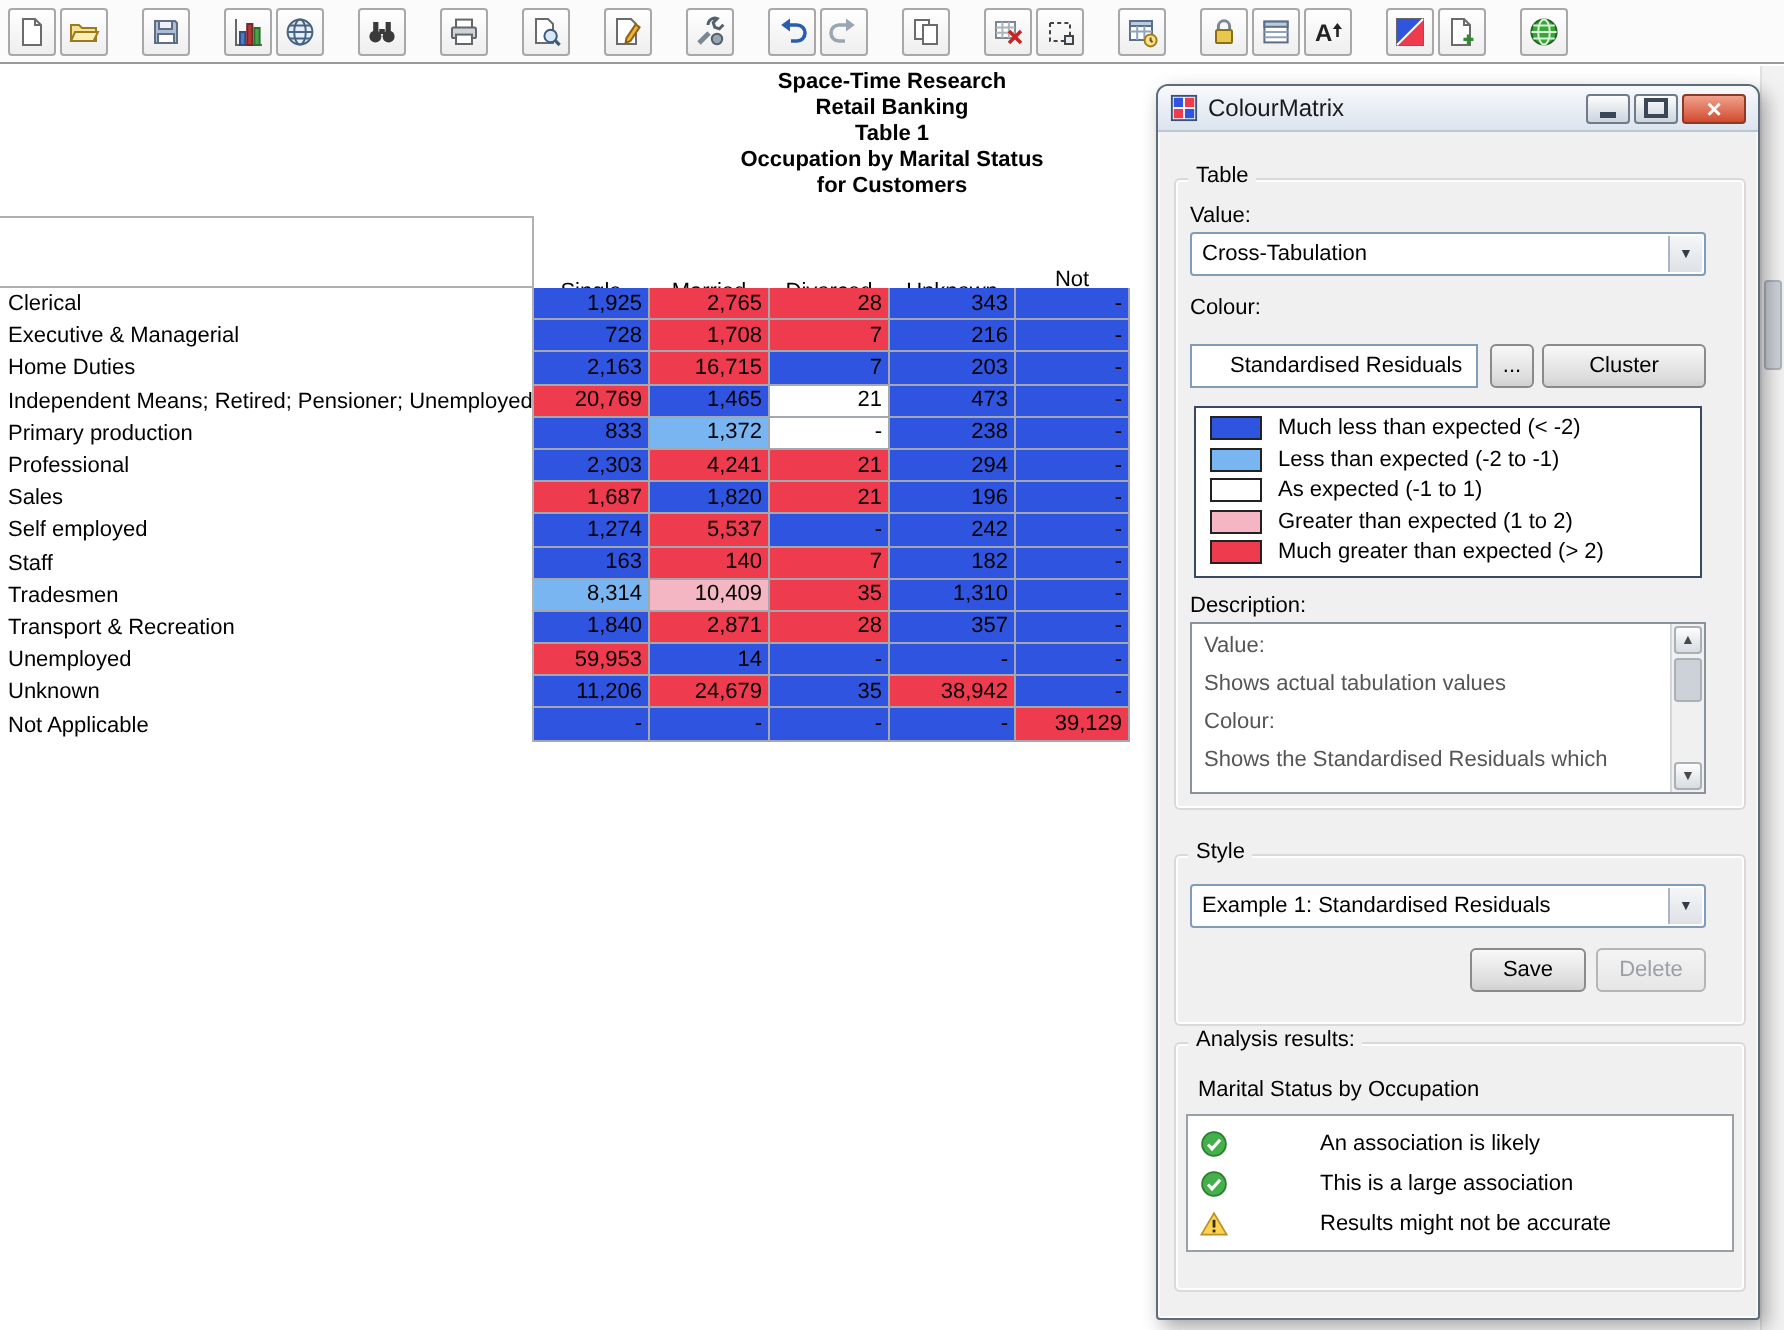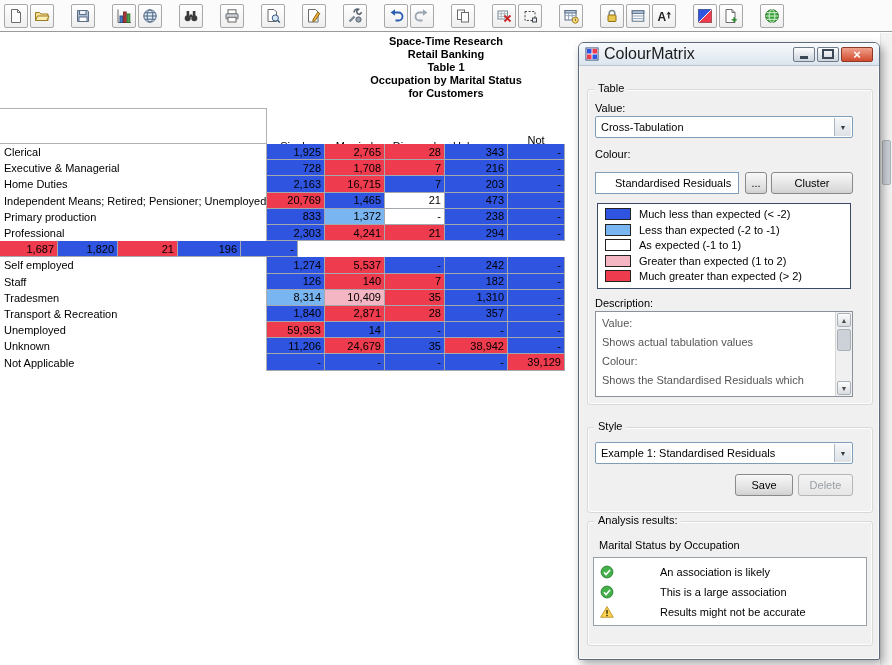--- a/index.html
+++ b/index.html
@@ -40,21 +40,21 @@
 
   
   #dialog { position:absolute; left:578px; top:42px; width:302px; height:618px;
     background:#f0f0f0; border:1px solid #5d6b7a; border-radius:6px 6px 2px 2px;
     box-shadow:3px 4px 10px rgba(0,0,0,.35), inset 0 0 0 1px rgba(255,255,255,.65);
     z-index:10; }
   #dlg-titlebar { position:absolute; left:0; top:0; right:0; height:23px;
     background:linear-gradient(#f8fafc,#dbe4ee); border-bottom:1px solid #bdc7d2;
     border-radius:5px 5px 0 0; display:flex; align-items:center; padding:0 6px; }
   #dlg-icon svg { width:14px; height:14px; display:block; }
-  #dlg-title { margin-left:5px; font-size:16px; color:#1a1a1a; flex:1; }
+  #dlg-title { margin-left:5px; font-size:12px; color:#1a1a1a; flex:1; }
   .cap-btn { width:22px; height:15px; border:1px solid #707a88; border-radius:2px;
     margin-left:2px; background:linear-gradient(#fdfdfd,#ccd4dd);
     display:flex; align-items:center; justify-content:center; }
   .cap-min::after { content:""; display:block; width:8px; height:3px; background:#3a4757; margin-top:7px; }
   .cap-max::after { content:""; display:block; width:8px; height:6px; border:2px solid #3a4757; }
   .cap-close { width:32px; background:linear-gradient(#f0a28c,#d14a2e); border-color:#8c3a28; }
   .cap-close::after { content:"\00d7"; color:#fff; font-weight:bold; font-size:13px; line-height:1; }
 
   .groupbox { position:absolute; border:1px solid #d9d9d9; border-radius:3px;
     box-shadow:inset 0 0 0 1px #fdfdfd; }
@@ -409,37 +409,38 @@
       </div>
       <div class="data-row">
         <div class="lbl-cell">Professional</div>
         <div class="val-cell" style="width: 58px; background: rgb(47, 84, 224);">2,303</div>
         <div class="val-cell" style="width: 60px; background: rgb(238, 59, 77);">4,241</div>
         <div class="val-cell" style="width: 60px; background: rgb(238, 59, 77);">21</div>
         <div class="val-cell" style="width: 63px; background: rgb(47, 84, 224);">294</div>
         <div class="val-cell" style="width: 57px; background: rgb(47, 84, 224);">-</div>
       </div>
       <div class="data-row">
+        <div class="lbl-cell">Sales</div>
         <div class="val-cell" style="width: 58px; background: rgb(238, 59, 77);">1,687</div>
         <div class="val-cell" style="width: 60px; background: rgb(47, 84, 224);">1,820</div>
         <div class="val-cell" style="width: 60px; background: rgb(238, 59, 77);">21</div>
         <div class="val-cell" style="width: 63px; background: rgb(47, 84, 224);">196</div>
         <div class="val-cell" style="width: 57px; background: rgb(47, 84, 224);">-</div>
       </div>
       <div class="data-row">
         <div class="lbl-cell">Self employed</div>
         <div class="val-cell" style="width: 58px; background: rgb(47, 84, 224);">1,274</div>
         <div class="val-cell" style="width: 60px; background: rgb(238, 59, 77);">5,537</div>
         <div class="val-cell" style="width: 60px; background: rgb(47, 84, 224);">-</div>
         <div class="val-cell" style="width: 63px; background: rgb(47, 84, 224);">242</div>
         <div class="val-cell" style="width: 57px; background: rgb(47, 84, 224);">-</div>
       </div>
       <div class="data-row">
         <div class="lbl-cell">Staff</div>
-        <div class="val-cell" style="width: 58px; background: rgb(47, 84, 224);">126</div>
+        <div class="val-cell" style="width: 58px; background: rgb(47, 84, 224);">163</div>
         <div class="val-cell" style="width: 60px; background: rgb(238, 59, 77);">140</div>
         <div class="val-cell" style="width: 60px; background: rgb(238, 59, 77);">7</div>
         <div class="val-cell" style="width: 63px; background: rgb(47, 84, 224);">182</div>
         <div class="val-cell" style="width: 57px; background: rgb(47, 84, 224);">-</div>
       </div>
       <div class="data-row">
         <div class="lbl-cell">Tradesmen</div>
         <div class="val-cell" style="width: 58px; background: rgb(121, 181, 241);">8,314</div>
         <div class="val-cell" style="width: 60px; background: rgb(244, 182, 194);">10,409</div>
         <div class="val-cell" style="width: 60px; background: rgb(238, 59, 77);">35</div>

